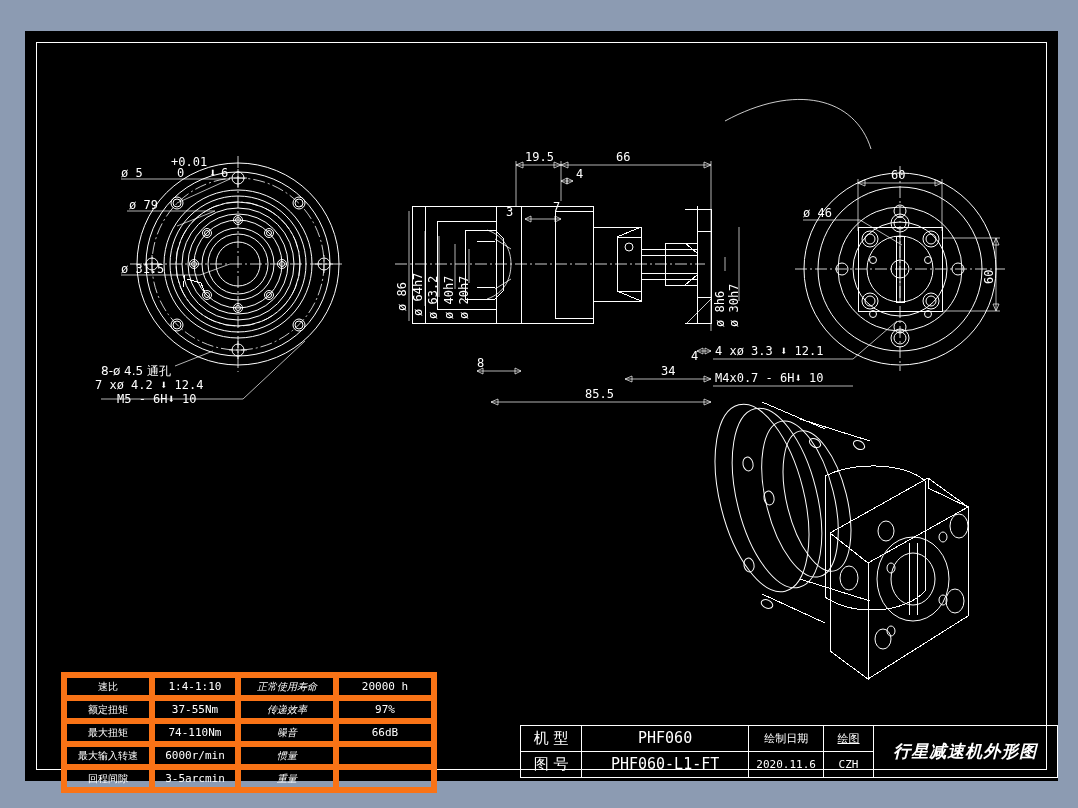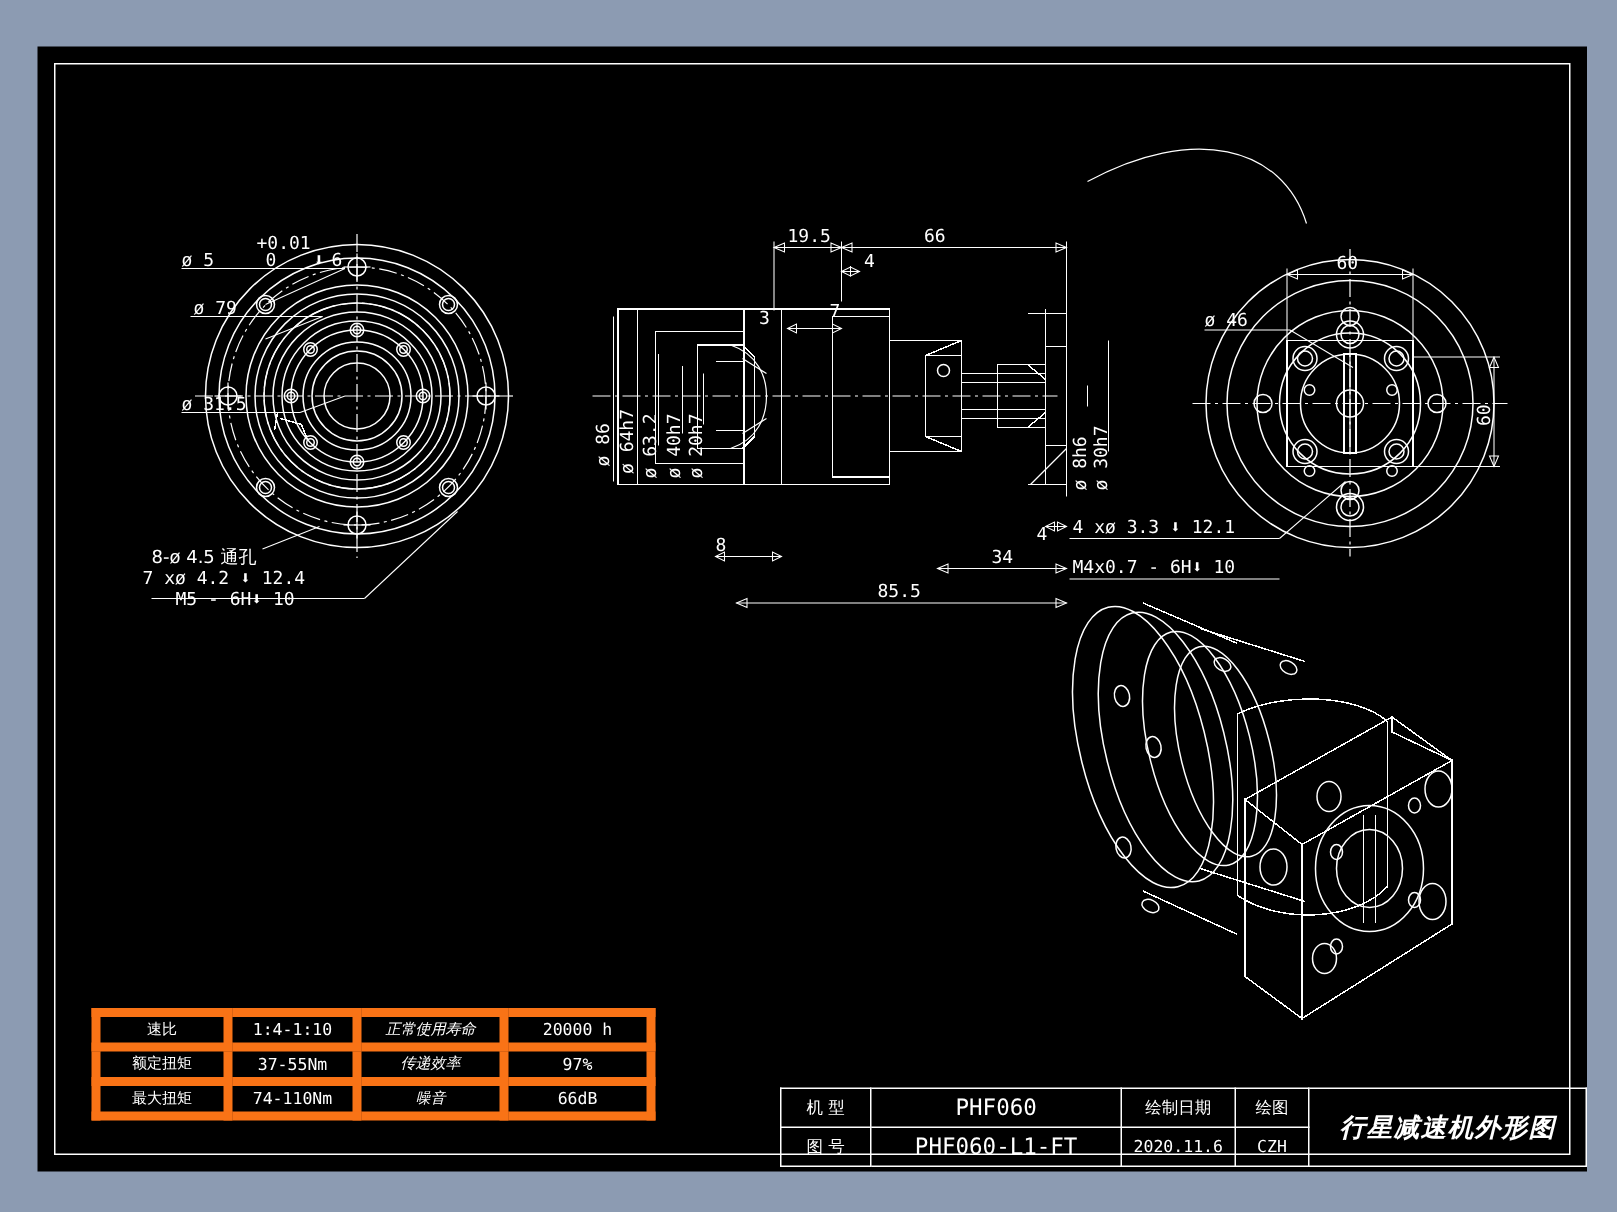--- a/index.html
+++ b/index.html
@@ -51,24 +51,24 @@
   .title-block{
     position:absolute;left:495px;top:694px;
     border-collapse:collapse;
   }
   .title-block td{
     border:1px solid #fff;color:#fff;
     font-family:"DejaVu Sans Mono",monospace;
     font-size:13px;text-align:center;height:25px;padding:0 4px;
     line-height:25px;white-space:nowrap;
   }
-  .title-block td.tb-lbl{width:56px;font-family:"DejaVu Sans",sans-serif;font-size:11px;}
+  .title-block td.tb-lbl{width:56px;font-family:"DejaVu Sans",sans-serif;font-size:15px;}
   .title-block td.tb-model{width:168px;font-size:15px;}
   .title-block td.tb-date{width:68px;font-size:11px;margin-top:36px;}
-  .title-block td.tb-by{width:44px;font-size:11px;}
+  .title-block td.tb-by{width:44px;font-size:11px;text-decoration:underline;}
   .title-block td.tb-title{
     width:182px;font-family:Liberation Sans, sans-serif;
     font-size:17px;font-style:italic;font-weight:bold;letter-spacing:1px;
   }
 </style>
 </head>
 <body>
 
 <div id="app">
 
@@ -406,20 +406,32 @@
           <td class="val">37-55Nm</td>
           <td class="lbl2">传递效率</td>
           <td class="val2">97%</td>
         </tr>
         <tr>
           <td class="lbl">最大扭矩</td>
           <td class="val">74-110Nm</td>
           <td class="lbl2">噪音</td>
           <td class="val2">66dB</td>
         </tr>
+        <tr>
+          <td class="lbl">最大输入转速</td>
+          <td class="val">6000r/min</td>
+          <td class="lbl2">惯量</td>
+          <td class="val2"></td>
+        </tr>
+        <tr>
+          <td class="lbl">回程间隙</td>
+          <td class="val">3-5arcmin</td>
+          <td class="lbl2">重量</td>
+          <td class="val2"></td>
+        </tr>
       </tbody>
     </table>
 
     <table class="title-block">
       <tbody>
         <tr>
           <td class="tb-lbl">机 型</td>
           <td class="tb-model">PHF060</td>
           <td class="tb-date">绘制日期</td>
           <td class="tb-by">绘图</td>

